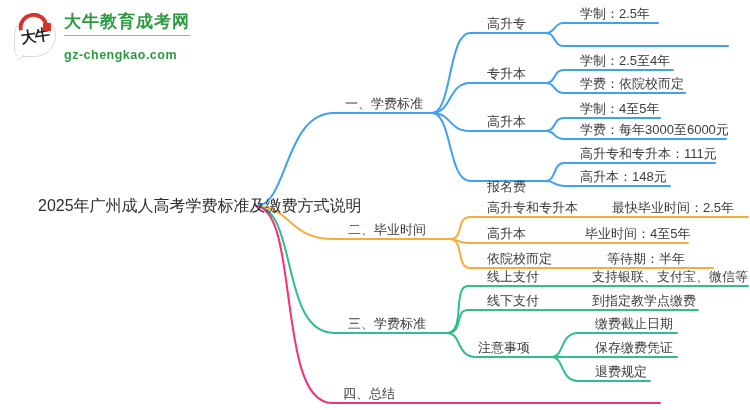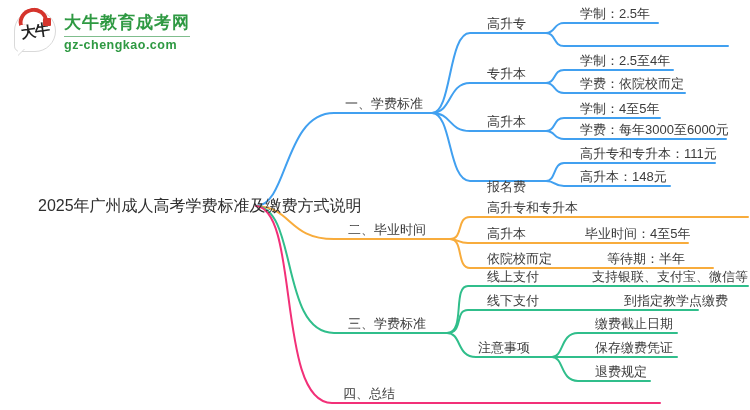--- a/index.html
+++ b/index.html
@@ -22,21 +22,21 @@
   .logo{position:absolute;left:14px;top:10px;display:flex;align-items:center;gap:8px;cursor:pointer;}
   .logo-badge{position:relative;width:42px;height:42px;border:1px solid #d9d9d9;border-radius:50% 50% 50% 14%;background:#fff;
               display:flex;align-items:center;justify-content:center;box-sizing:border-box;}
   .logo-arc{position:absolute;left:2px;top:-3px;width:30px;height:15px;border:4px solid #D5342C;border-bottom:none;
             border-radius:17px 17px 0 0;transform:rotate(-12deg);box-sizing:border-box;}
   .logo-badge-text{font-weight:bold;font-size:15px;color:#222;transform:rotate(-8deg);letter-spacing:-1px;}
   .logo-seal{position:absolute;right:4px;top:7px;width:8px;height:8px;background:#D5342C;border-radius:1px;}
   .logo-tail{position:absolute;left:3px;bottom:-4px;width:0;height:0;border-left:7px solid #fff;border-bottom:7px solid transparent;
              filter:drop-shadow(0 1px 0 #d9d9d9);}
   .logo-name{font-weight:bold;font-size:17px;color:#2E9942;letter-spacing:1px;}
-  .logo-domain{font-weight:bold;font-size:12.5px;color:#2E9942;border-top:1.5px solid #7FBE8D;margin-top:2px;padding-top:1px;letter-spacing:0.5px;}
+  .logo-domain{font-weight:bold;font-size:12.5px;color:#2E9942;border-top:1.5px solid #7FBE8D;margin-top:2px;padding-top:12px;letter-spacing:0.5px;}
 </style>
 </head>
 <body>
 
 <div id="stage">
 
   <svg id="connectors" viewBox="0 0 750 410">
     <g class="stroke-blue">
       <path d="M256,206 C288,206 284,113 334,113 H432"></path>
       <path d="M432,113 C452,113 448,33 470,33 H546"></path>
@@ -95,30 +95,31 @@
   <div class="node" style="left:580px;top:7px">学制：2.5年</div>
   <div class="node" style="left:580px;top:54px">学制：2.5至4年</div>
   <div class="node" style="left:580px;top:77px">学费：依院校而定</div>
   <div class="node" style="left:580px;top:102px">学制：4至5年</div>
   <div class="node" style="left:580px;top:123px">学费：每年3000至6000元</div>
   <div class="node" style="left:580px;top:147px">高升专和专升本：111元</div>
   <div class="node" style="left:580px;top:170px">高升本：148元</div>
 
   <div class="node" style="left:348px;top:223px">二、毕业时间</div>
   <div class="node" style="left:487px;top:201px">高升专和专升本</div>
+  <div class="node" style="left:612px;top:201px">最快毕业时间：2.5年</div>
   <div class="node" style="left:487px;top:227px">高升本</div>
   <div class="node" style="left:585px;top:227px">毕业时间：4至5年</div>
   <div class="node" style="left:487px;top:252px">依院校而定</div>
   <div class="node" style="left:607px;top:252px">等待期：半年</div>
 
   <div class="node" style="left:348px;top:317px">三、学费标准</div>
   <div class="node" style="left:487px;top:270px">线上支付</div>
   <div class="node" style="left:592px;top:270px">支持银联、支付宝、微信等</div>
   <div class="node" style="left:487px;top:294px">线下支付</div>
-  <div class="node" style="left:624px;top:294px">到指定教学点缴费</div>
+  <div class="node" style="left:592px;top:294px">到指定教学点缴费</div>
   <div class="node" style="left:478px;top:341px">注意事项</div>
   <div class="node" style="left:595px;top:317px">缴费截止日期</div>
   <div class="node" style="left:595px;top:341px">保存缴费凭证</div>
   <div class="node" style="left:595px;top:365px">退费规定</div>
 
   <div class="node" style="left:343px;top:387px">四、总结</div>
 
 </div>
 
 </body></html>

